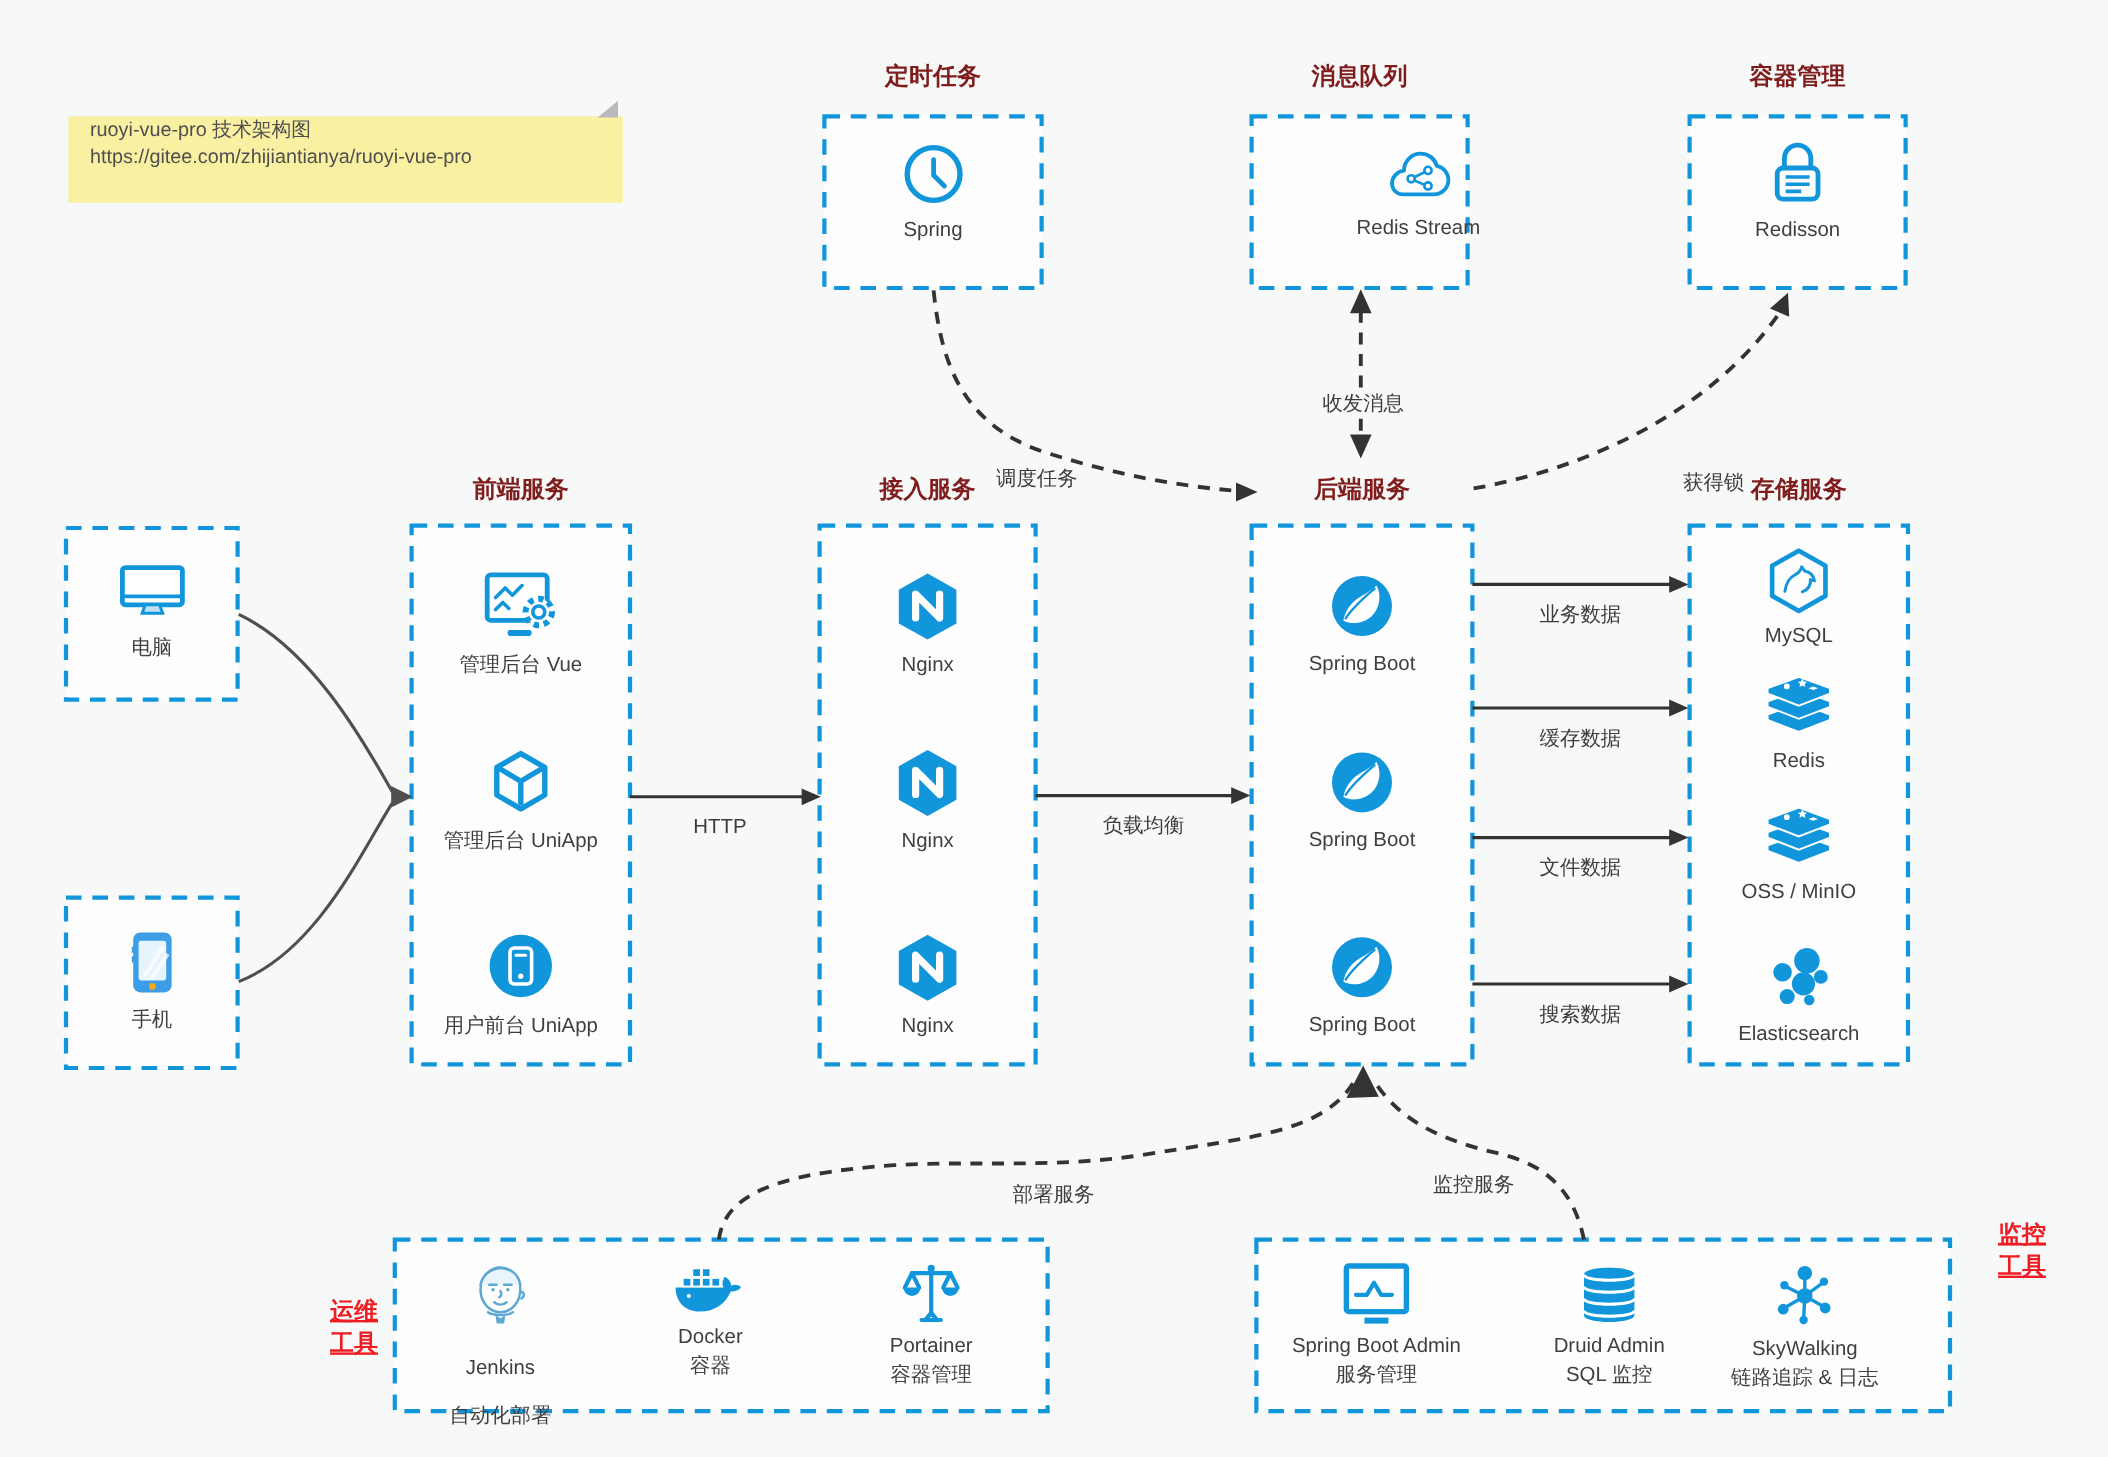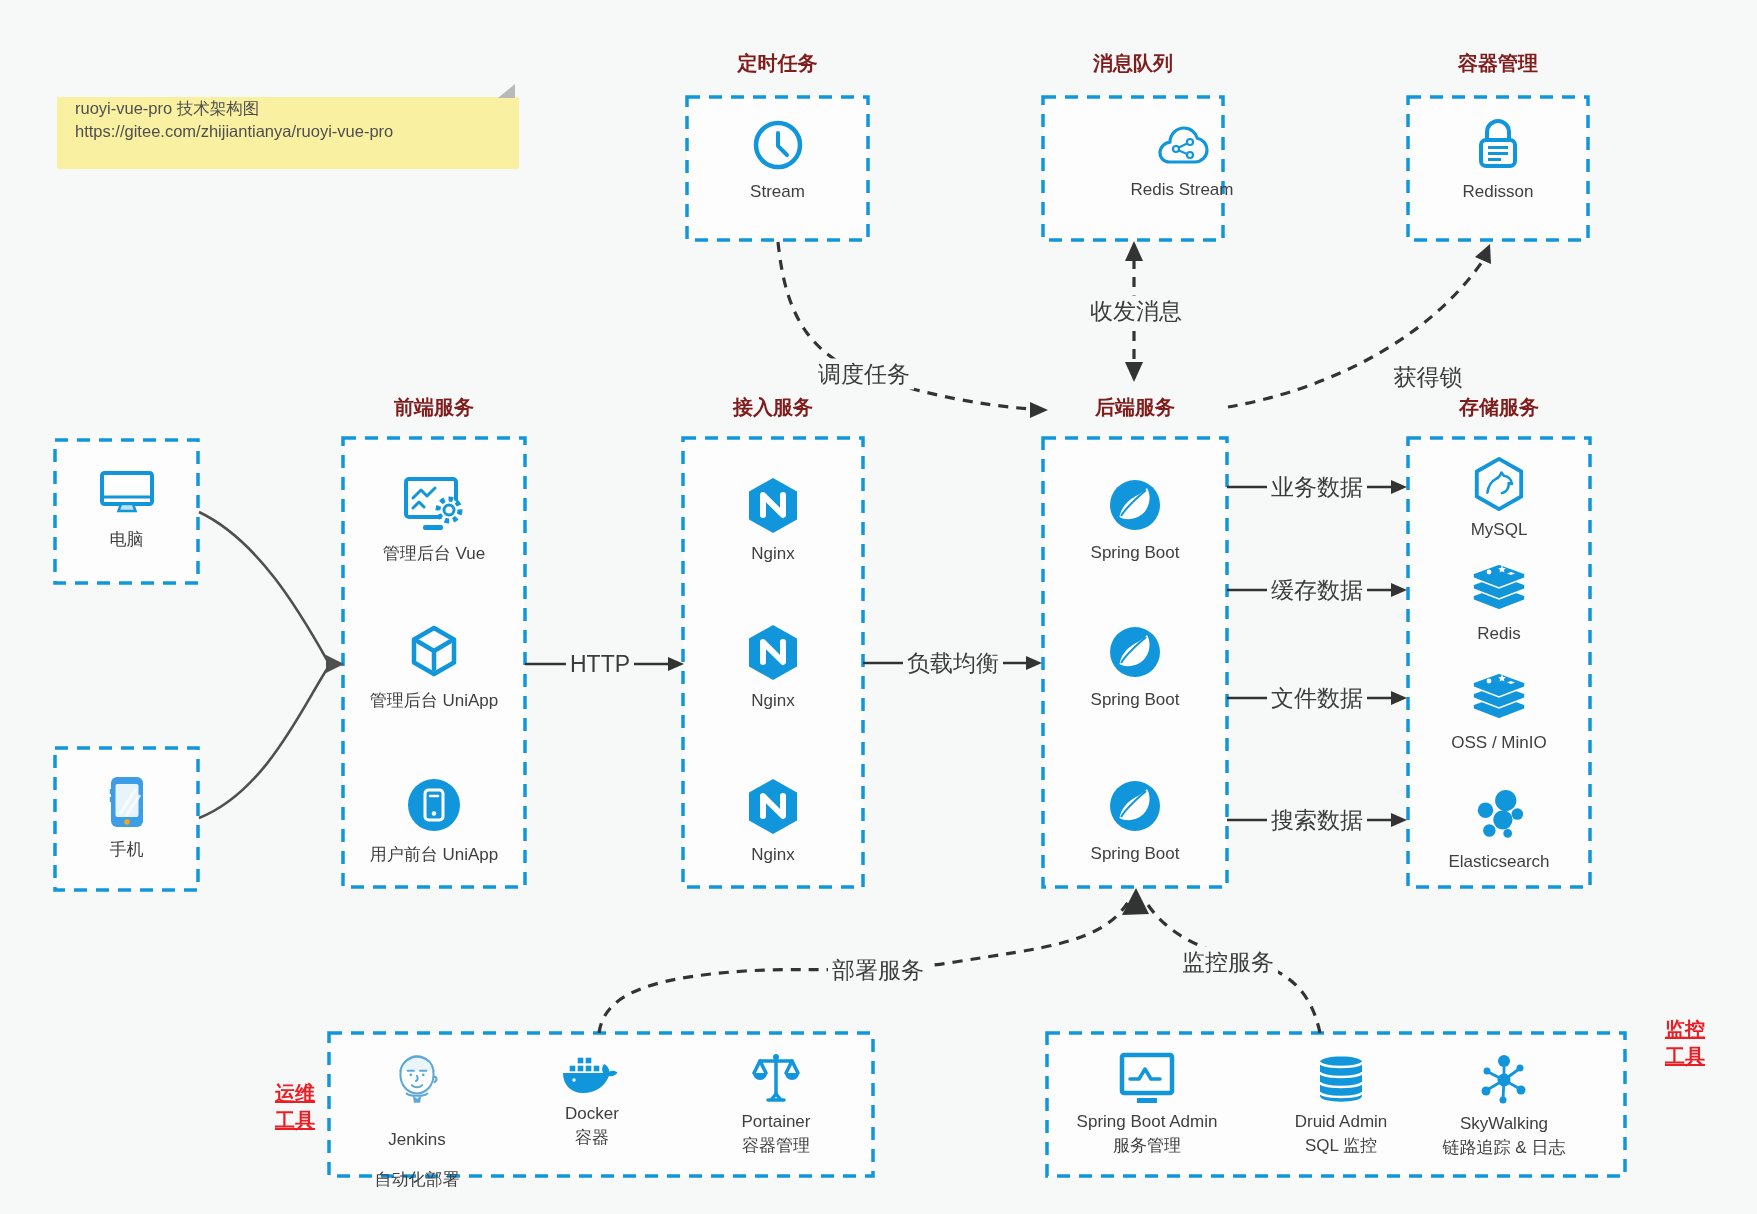--- a/index.html
+++ b/index.html
@@ -11,21 +11,21 @@
   .note .ln:first-child{padding-top:12px;}
   .note-fold{position:absolute;right:4px;top:-13px;width:0;height:0;
              border-bottom:14px solid #b9b9b9;border-left:17px solid transparent;}
   .group-title{position:absolute;z-index:3;text-align:center;font-size:20px;font-weight:bold;color:#7f1d1d;}
   .side-label{position:absolute;z-index:3;font-size:20px;font-weight:bold;color:#ee1d23;line-height:27px;text-decoration:underline;}
   .item{position:absolute;z-index:3;display:flex;flex-direction:column;align-items:center;gap:10px;}
   .item .icon{display:block;line-height:0;}
   .label{font-size:17px;color:#3f3f3f;white-space:nowrap;}
   .label2{font-size:17px;color:#3f3f3f;white-space:nowrap;margin-top:-4px;}
   .edge-label{position:absolute;z-index:3;transform:translate(-50%,-50%);
-              background:#f7f8f8;padding:0 4px;font-size:23px;color:#3c3c3c;white-space:nowrap;}
+              background:#f7f8f8;padding:0 4px;font-size:17px;color:#3c3c3c;white-space:nowrap;margin-top:25px;}
 </style>
 </head>
 <body>
 
 <div id="canvas">
 
   <svg class="overlay" width="1757" height="1214" viewBox="0 0 1757 1214">
 
     <g fill="#fdfdfd" stroke="#1296db" stroke-width="3.5" stroke-dasharray="13 9">
       <rect x="687" y="97" width="181" height="143"></rect>
@@ -103,21 +103,21 @@
     <div>工具</div>
   </div>
 
   <div class="item" style="left:687px;top:118px;width:181px">
     <span class="icon">
       <svg width="54" height="54" viewBox="0 0 54 54">
           <circle cx="27" cy="27" r="22" fill="none" stroke="#1296db" stroke-width="4.5"></circle>
           <path d="M27 15 V28 L36 37" fill="none" stroke="#1296db" stroke-width="4" stroke-linecap="round" stroke-linejoin="round"></path>
         </svg>
     </span>
-    <span class="label">Stream</span>
+    <span class="label">Spring</span>
   </div>
 
   <div class="item" style="left:1092px;top:122px;width:180px">
     <span class="icon">
       <svg width="62" height="48" viewBox="0 0 62 48">
         <path d="M18 40 H44 C50.6 40 56 34.6 56 28 C56 22.2 51.9 17.4 46.4 16.3 C44.8 10.4 39.4 6 33 6 C25.3 6 19 12.3 19 20 L19 20.2 C13.4 20.7 9 25.4 9 31 C9 36 13 40 18 40 Z" fill="none" stroke="#1296db" stroke-width="3.2" stroke-linejoin="round"></path>
         <circle cx="25" cy="27" r="3" fill="none" stroke="#1296db" stroke-width="2.2"></circle>
         <circle cx="39" cy="20" r="3" fill="none" stroke="#1296db" stroke-width="2.2"></circle>
         <circle cx="39" cy="33" r="3" fill="none" stroke="#1296db" stroke-width="2.2"></circle>
         <path d="M28 25.5 L36 21.5 M28 28.5 L36 32" stroke="#1296db" stroke-width="2.2"></path>

